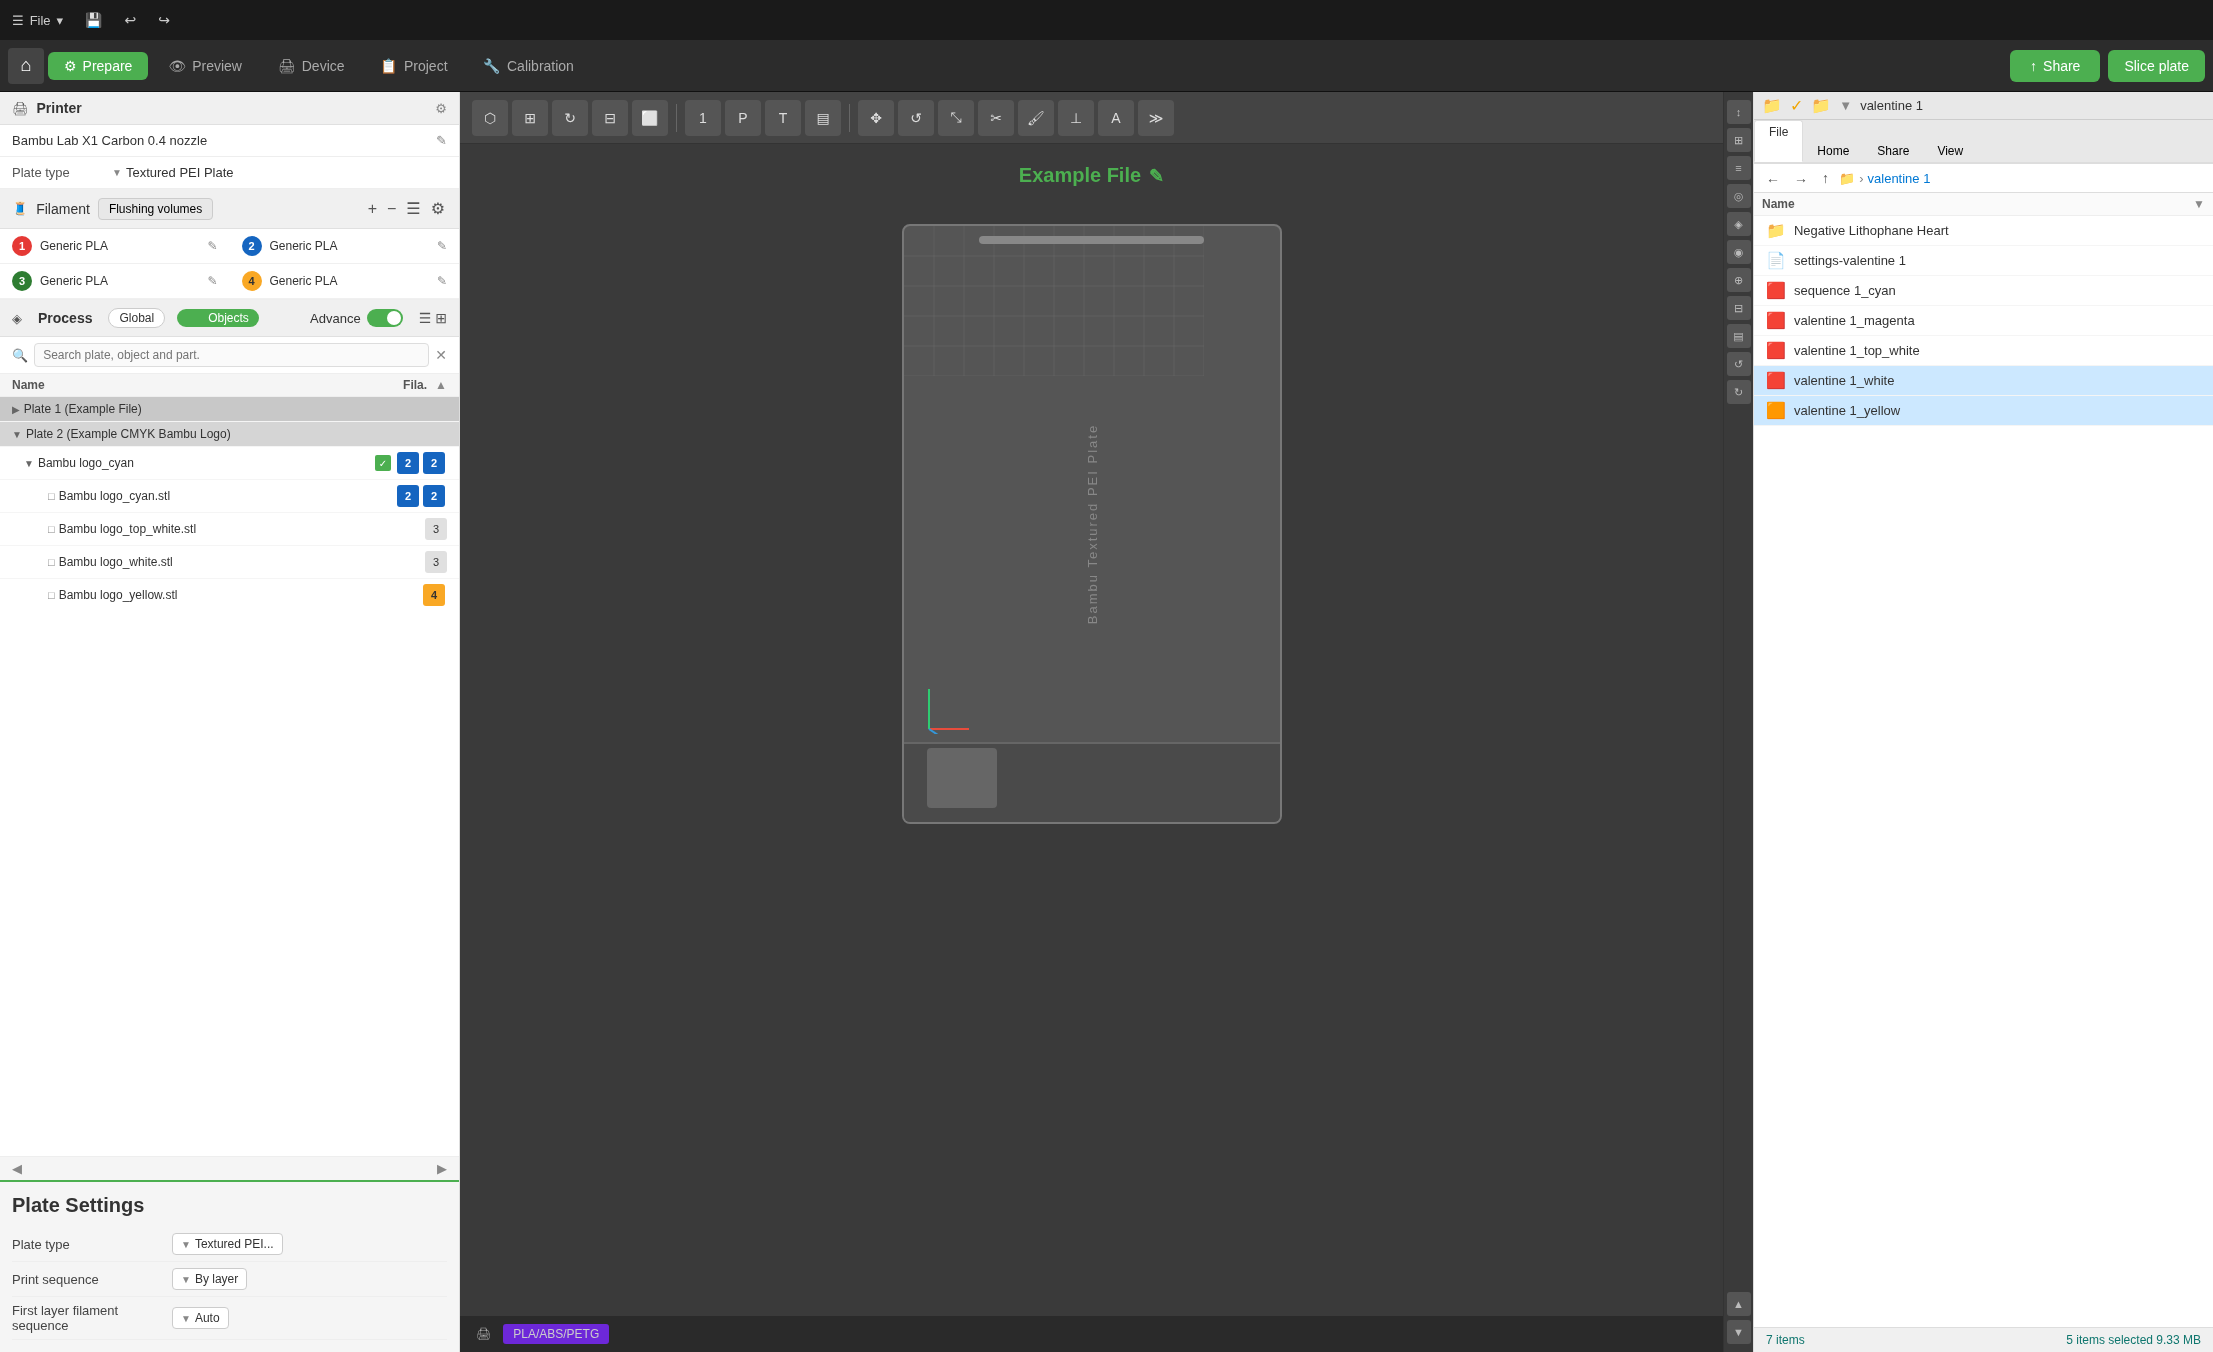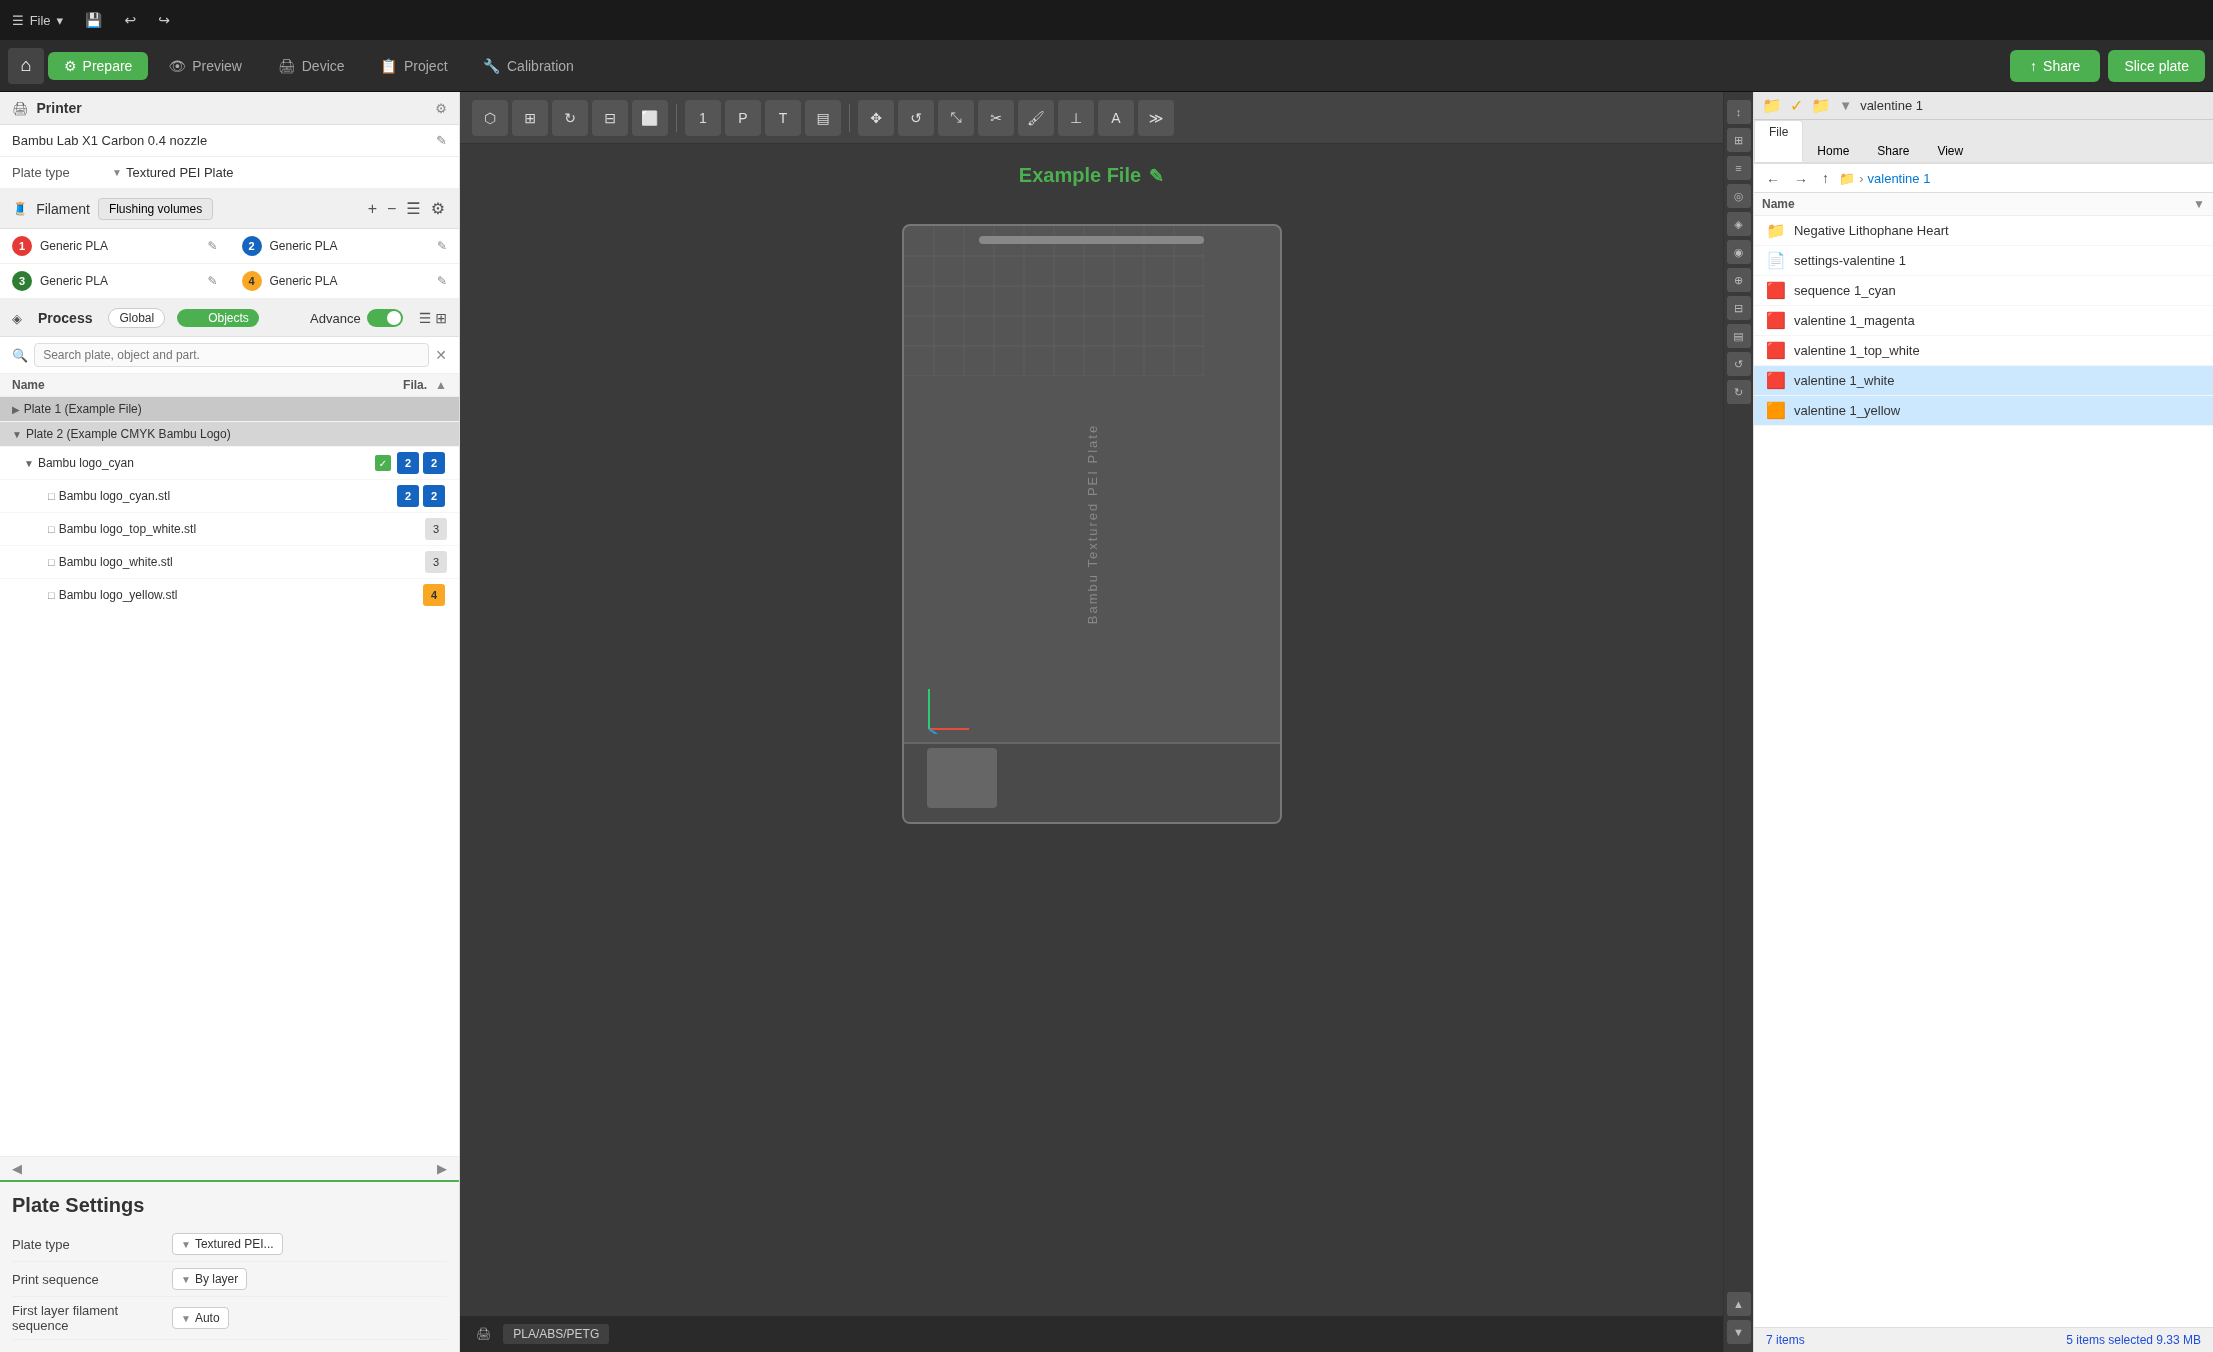--- a/index.html
+++ b/index.html
@@ -102,21 +102,21 @@
 
     
     .canvas-area { flex: 1; background: #3a3a3a; position: relative; display: flex; flex-direction: column; }
     .canvas-toolbar { background: #444; height: 52px; display: flex; align-items: center; padding: 0 12px; gap: 4px; border-bottom: 1px solid #333; }
     .canvas-btn { background: #555; border: none; border-radius: 4px; width: 36px; height: 36px; cursor: pointer; color: #ddd; font-size: 14px; display: flex; align-items: center; justify-content: center; }
     .canvas-sep { width: 1px; height: 28px; background: #666; margin: 0 4px; }
     .canvas-view { flex: 1; position: relative; overflow: hidden; }
     .canvas-label { position: absolute; top: 20px; left: 50%; transform: translateX(-50%); color: #4caf50; font-size: 20px; font-weight: 600; display: flex; align-items: center; gap: 8px; cursor: pointer; }
     .canvas-edit-icon { color: #4caf50; font-size: 18px; }
     .status-bar { background: #2a2a2a; height: 36px; display: flex; align-items: center; padding: 0 16px; color: #aaa; font-size: 12px; gap: 12px; }
-    .status-material { background: #404040; padding: 3px 10px; border-radius: 3px; color: #ccc; }
+    .status-material { background: #6d28d9; padding: 3px 10px; border-radius: 3px; color: #ccc; }
 
     
     .file-browser { width: 460px; background: #fff; border-left: 1px solid #ddd; display: flex; flex-direction: column; flex-shrink: 0; }
     .fb-ribbon { background: #f0f0f0; border-bottom: 1px solid #ddd; }
     .fb-ribbon-top { display: flex; align-items: center; padding: 4px 8px; gap: 8px; background: #e8e8e8; border-bottom: 1px solid #ccc; }
     .fb-folder-icon { color: #f0a500; font-size: 16px; }
     .fb-ribbon-title { font-size: 13px; font-weight: 500; }
     .fb-tab { padding: 4px 14px; font-size: 12px; cursor: pointer; border-radius: 3px 3px 0 0; }
     .fb-tab.active { background: #fff; border: 1px solid #ddd; border-bottom: 1px solid #fff; }
     .fb-tab:not(.active) { color: #000000; margin-top: 20px; }
@@ -124,21 +124,21 @@
     .fb-nav-btn { background: none; border: none; cursor: pointer; color: #555; font-size: 14px; padding: 2px 4px; border-radius: 3px; }
     .fb-path { display: flex; align-items: center; gap: 4px; font-size: 13px; }
     .fb-path-item { color: #0078d4; cursor: pointer; display: flex; align-items: center; gap: 2px; }
     .fb-path-sep { color: #888; }
     .fb-columns { display: flex; padding: 4px 8px; background: #fafafa; border-bottom: 1px solid #eee; font-size: 12px; color: #555; font-weight: 600; }
     .fb-col-name { flex: 1; }
     .fb-list { flex: 1; overflow-y: auto; }
     .fb-item { display: flex; align-items: center; padding: 5px 12px; cursor: pointer; font-size: 13px; gap: 8px; border-bottom: 1px solid #f5f5f5; }
     .fb-item.selected { background: #cce8ff; }
     .fb-item-name { flex: 1; }
-    .fb-status-bar { background: #f0f0f0; border-top: 1px solid #ddd; padding: 5px 12px; display: flex; align-items: center; justify-content: space-between; font-size: 12px; color: #1d4ed8; }
+    .fb-status-bar { background: #f0f0f0; border-top: 1px solid #ddd; padding: 5px 12px; display: flex; align-items: center; justify-content: space-between; font-size: 12px; color: #0f766e; }
 
     
     .plate-grid { width: 380px; height: 600px; background: #555; border: 2px solid #777; border-radius: 8px; margin: 20px auto; position: relative; overflow: hidden; }
     .plate-label-vertical { position: absolute; left: 50%; top: 50%; transform: translateX(-50%) translateY(-50%) rotate(-90deg); color: #888; font-size: 13px; white-space: nowrap; letter-spacing: 2px; }
     .plate-top-strip { position: absolute; top: 10px; left: 20%; right: 20%; height: 8px; background: #888; border-radius: 4px; }
     .plate-bottom-detail { position: absolute; bottom: 0; left: 0; right: 0; height: 80px; background: #4a4a4a; border-top: 2px solid #666; display: flex; align-items: center; justify-content: center; }
 
     
     .grid-svg { position: absolute; inset: 0; opacity: 0.3; }
 

